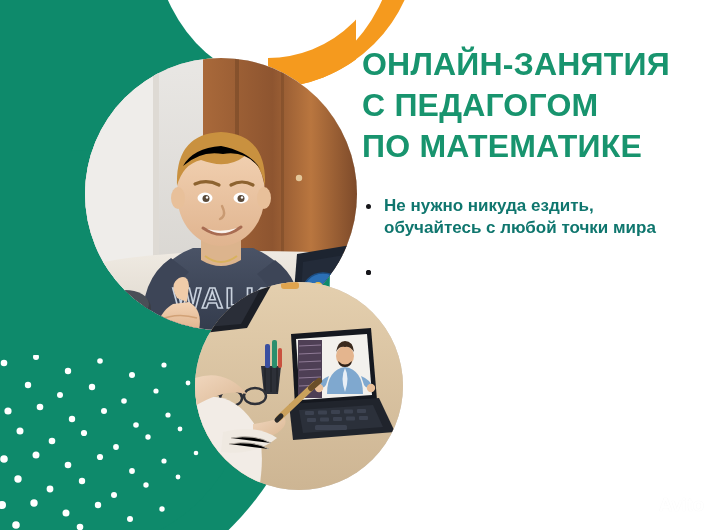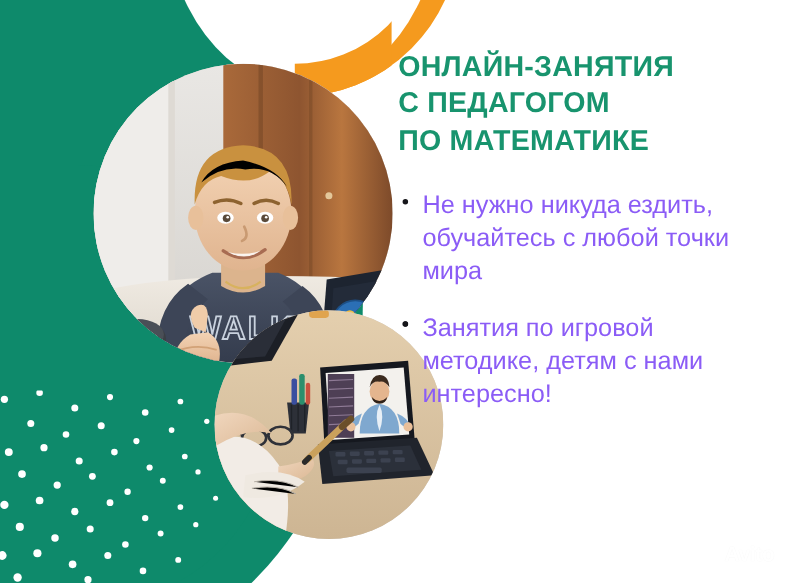--- a/index.html
+++ b/index.html
@@ -84,36 +84,36 @@
   .photo svg { display:block; width:100%; height:100%; }
 
   
   .content {
     position:absolute;
     left:362px; top:44px;
     width:330px;
   }
   .headline {
     color:#18946E;
-    font-size:26px;
+    font-size:32px;
     font-weight:bold;
     line-height:1.28;
     letter-spacing:0.2px;
     text-transform:uppercase;
     white-space:pre-line;
   }
   .bullets {
     margin-top:28px;
     list-style:none;
   }
   .bullet {
     position:relative;
-    color:#8b5cf6;
-    font-size:23px;
-    font-weight:normal;
+    color:#0f766e;
+    font-size:17px;
+    font-weight:bold;
     line-height:1.30;
     padding-left:22px;
     margin-bottom:22px;
   }
   .bullet:last-child { margin-bottom:0; }
   .bullet-dot {
     position:absolute;
     left:4px; top:9px;
     width:5px; height:5px;
     background:#16161a;
@@ -419,21 +419,20 @@
     <ul class="bullets">
       <li class="bullet">
         <span class="bullet-dot"></span>
         <span>Не нужно никуда ездить, обучайтесь с любой точки мира</span>
       </li>
       <li class="bullet">
         <span class="bullet-dot"></span>
       </li>
       <li class="bullet">
         <span class="bullet-dot"></span>
-        <span>Занятия по игровой методике, детям с нами интересно!</span>
       </li>
     </ul>
   </div>
 
   <div class="watermark">
     <svg class="wm-mark" viewBox="0 0 24 24">
       <circle cx="6.5" cy="7" r="4.6" fill="#ffffff"></circle>
       <circle cx="17" cy="6" r="3.2" fill="#ffffff"></circle>
       <circle cx="6" cy="17.5" r="3.2" fill="#ffffff"></circle>
       <circle cx="16.5" cy="17" r="5" fill="#ffffff"></circle>

